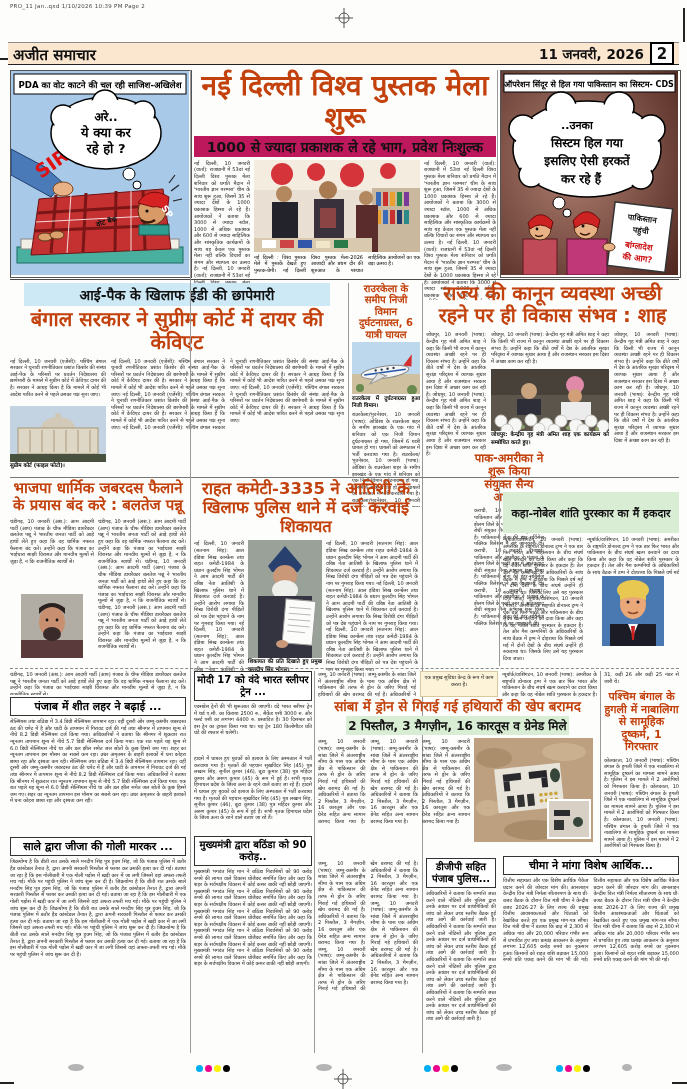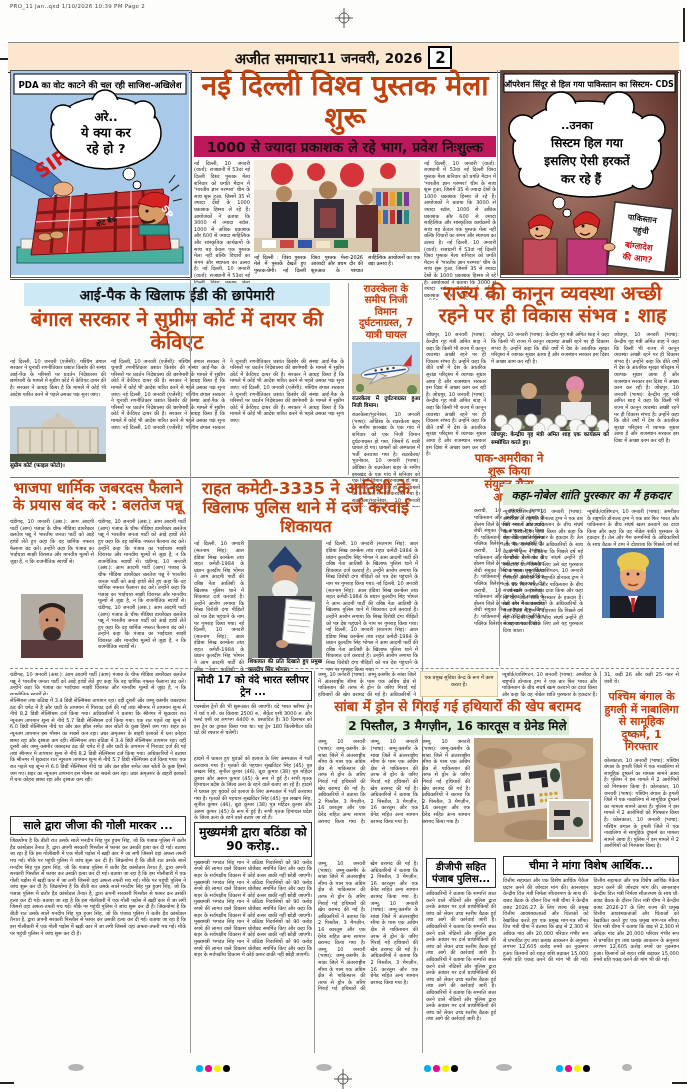--- a/index.html
+++ b/index.html
@@ -35,21 +35,21 @@
 
 <div class="abs slug" style="left:10px;top:3px;">PRO_11 Jan..qxd  1/10/2026  10:39 PM  Page 2</div>
 <svg class="abs" style="left:335px;top:8px;" width="18" height="20">
   <circle cx="9" cy="10" r="5" fill="none" stroke="#555" stroke-width="1"></circle>
   <line x1="9" y1="0" x2="9" y2="20" stroke="#555" stroke-width="1"></line>
   <line x1="0" y1="10" x2="18" y2="10" stroke="#555" stroke-width="1"></line>
 </svg>
 <div class="abs" style="left:683px;top:8px;width:1.5px;height:34px;background:#222;"></div>
 <div class="abs" style="left:0;top:58px;width:8px;height:1.5px;background:#222;"></div>
 
-<div class="abs mast" style="left:8px;top:42px;width:671px;height:31px;justify-content:center;">
+<div class="abs mast" style="left:8px;top:42px;width:671px;height:23px;">
   <div style="font-weight:bold;font-size:15px;">अजीत समाचार</div>
   <div style="display:flex;align-items:center;gap:6px;">
     <div style="font-weight:bold;font-size:13.5px;">11 जनवरी, 2026</div>
     <div class="pagebox">2</div>
   </div>
 </div>
 
 <div class="abs" style="left:10px;top:70px;width:180px;height:206px;border:1px solid #555;">
   <svg class="photo" width="178" height="204" viewBox="0 0 178 204">
     <rect width="178" height="204" fill="#a9c9e9"></rect>
@@ -225,21 +225,21 @@
       </svg>
       <div class="cap">सुप्रीम कोर्ट (फाइल फोटो)।</div>
     </div>
     <div class="art-body c2" style="flex:1;height:138px;">नई दिल्ली, 10 जनवरी (एजेंसी): पश्चिम बंगाल सरकार ने चुनावी रणनीतिकार प्रशांत किशोर की संस्था आई-पैक के परिसरों पर प्रवर्तन निदेशालय की छापेमारी के मामले में सुप्रीम कोर्ट में केविएट दायर की है। सरकार ने आग्रह किया है कि मामले में कोई भी आदेश पारित करने से पहले उसका पक्ष सुना जाए। नई दिल्ली, 10 जनवरी (एजेंसी): पश्चिम बंगाल सरकार ने चुनावी रणनीतिकार प्रशांत किशोर की संस्था आई-पैक के परिसरों पर प्रवर्तन निदेशालय की छापेमारी के मामले में सुप्रीम कोर्ट में केविएट दायर की है। सरकार ने आग्रह किया है कि मामले में कोई भी आदेश पारित करने से पहले उसका पक्ष सुना जाए। नई दिल्ली, 10 जनवरी (एजेंसी): पश्चिम बंगाल सरकार ने चुनावी रणनीतिकार प्रशांत किशोर की संस्था आई-पैक के परिसरों पर प्रवर्तन निदेशालय की छापेमारी के मामले में सुप्रीम कोर्ट में केविएट दायर की है। सरकार ने आग्रह किया है कि मामले में कोई भी आदेश पारित करने से पहले उसका पक्ष सुना जाए। नई दिल्ली, 10 जनवरी (एजेंसी): पश्चिम बंगाल सरकार ने चुनावी रणनीतिकार प्रशांत किशोर की संस्था आई-पैक के परिसरों पर प्रवर्तन निदेशालय की छापेमारी के मामले में सुप्रीम कोर्ट में केविएट दायर की है। सरकार ने आग्रह किया है कि मामले में कोई भी आदेश पारित करने से पहले उसका पक्ष सुना जाए।</div>
   </div>
 </div>
 
 <div class="vr" style="left:348px;top:283px;height:192px;"></div>
 
 <div class="abs" style="left:352px;top:283px;width:68px;height:192px;">
-  <div class="hl" style="font-size:10px;">राउरकेला के समीप निजी विमान दुर्घटनाग्रस्त, 7 यात्री घायल</div>
+  <div class="hl" style="font-size:10px;">राउरकेला के समीप निजी विमान दुर्घटनाग्रस्त, 6 यात्री घायल</div>
   <svg class="photo" width="68" height="52" viewBox="0 0 68 52" preserveAspectRatio="none" style="margin-top:2px;">
     <rect width="68" height="32" fill="#bdd7ed"></rect>
     <rect y="32" width="68" height="20" fill="#cfc0a0"></rect>
     <g transform="rotate(-8 34 30)">
       <ellipse cx="33" cy="30" rx="24" ry="6" fill="#f5f5f5" stroke="#8a8a8a"></ellipse>
       <line x1="12" y1="30" x2="54" y2="30" stroke="#2255aa" stroke-width="1.5"></line>
       <polygon points="52,26 62,16 60,28" fill="#d43030"></polygon>
       <polygon points="26,30 16,40 34,34" fill="#e3e3e3" stroke="#999"></polygon>
       <circle cx="24" cy="27" r="1.2" fill="#234"></circle>
         <circle cx="30" cy="27" r="1.2" fill="#234"></circle>
@@ -346,21 +346,21 @@
 </div>
 
 <div class="abs" style="left:426px;top:452px;width:70px;height:186px;margin-left:48px;">
   <div class="hl" style="font-size:11.5px;">पाक-अमरीका ने शुरू किया संयुक्त सैन्य अभ्यास</div>
   <div class="art-body" style="height:136px;margin-top:3px;">कराची, 10 जनवरी (भाषा): पाकिस्तान और अमरीका ने पंजाब के झेलम जिले के पब्बी नगर में आतंकवाद रोधी संयुक्त सैन्य अभ्यास शुरू किया है। पाकिस्तानी सेना की इंटर-सर्विसेज पब्लिक रिलेशंस ने यह जानकारी दी। कराची, 10 जनवरी (भाषा): पाकिस्तान और अमरीका ने पंजाब के झेलम जिले के पब्बी नगर में आतंकवाद रोधी संयुक्त सैन्य अभ्यास शुरू किया है। पाकिस्तानी सेना की इंटर-सर्विसेज पब्लिक रिलेशंस ने यह जानकारी दी। कराची, 10 जनवरी (भाषा): पाकिस्तान और अमरीका ने पंजाब के झेलम जिले के पब्बी नगर में आतंकवाद रोधी संयुक्त सैन्य अभ्यास शुरू किया है। पाकिस्तानी सेना की इंटर-सर्विसेज पब्लिक रिलेशंस ने यह जानकारी दी।</div>
 </div>
 
 <div class="vr" style="left:499px;top:480px;height:186px;"></div>
 
 <div class="abs" style="left:503px;top:480px;width:176px;height:186px;">
-  <div class="greenbar" style="font-size:11px;margin-top:4px;padding:3px 0;font-style:italic;">कहा-नोबेल शांति पुरस्कार का मैं हकदार</div>
+  <div class="greenbar" style="font-size:11px;margin-top:12px;padding:13px 0;">कहा-नोबेल शांति पुरस्कार का मैं हकदार</div>
   <div style="display:flex;gap:4px;margin-top:3px;height:126px;">
     <div class="art-body" style="width:80px;height:126px;">न्यूयॉर्क/वाशिंगटन, 10 जनवरी (भाषा): अमरीका के राष्ट्रपति डोनाल्ड ट्रम्प ने एक बार फिर भारत और पाकिस्तान के बीच संघर्ष खत्म करवाने का दावा किया और कहा कि वह नोबेल शांति पुरस्कार के हकदार हैं। तेल और गैस कम्पनियों के अधिकारियों के साथ बैठक में ट्रम्प ने दोहराया कि पिछले वर्ष मई में दोनों देशों के बीच संघर्ष उन्होंने ही रुकवाया था। जिसके लिए उसे यह पुरस्कार दिया जाता। न्यूयॉर्क/वाशिंगटन, 10 जनवरी (भाषा): अमरीका के राष्ट्रपति डोनाल्ड ट्रम्प ने एक बार फिर भारत और पाकिस्तान के बीच संघर्ष खत्म करवाने का दावा किया और कहा कि वह नोबेल शांति पुरस्कार के हकदार हैं। तेल और गैस कम्पनियों के अधिकारियों के साथ बैठक में ट्रम्प ने दोहराया कि पिछले वर्ष मई में दोनों देशों के बीच संघर्ष उन्होंने ही रुकवाया था। जिसके लिए उसे यह पुरस्कार दिया जाता।</div>
     <div style="flex:1;">
       <div class="art-body" style="height:38px;">न्यूयॉर्क/वाशिंगटन, 10 जनवरी (भाषा): अमरीका के राष्ट्रपति डोनाल्ड ट्रम्प ने एक बार फिर भारत और पाकिस्तान के बीच संघर्ष खत्म करवाने का दावा किया और कहा कि वह नोबेल शांति पुरस्कार के हकदार हैं। तेल और गैस कम्पनियों के अधिकारियों के साथ बैठक में ट्रम्प ने दोहराया कि पिछले वर्ष मई में दोनों देशों के बीच संघर्ष उन्होंने ही रुकवाया था। जिसके लिए उसे यह पुरस्कार दिया जाता।</div>
       <svg class="photo" width="62" height="70" viewBox="0 0 62 70" style="margin:2px auto 0;display:block;">
         <rect width="62" height="70" fill="#4a78b0"></rect>
         <ellipse cx="31" cy="14" rx="16" ry="10" fill="#e8c850"></ellipse>
         <ellipse cx="31" cy="28" rx="13" ry="15" fill="#eaa878"></ellipse>
         <path d="M18,16 Q31,8 44,16 L44,24 Q31,18 18,24 Z" fill="#e8c850"></path>
         <rect x="8" y="48" width="46" height="22" fill="#1c1c26"></rect>
@@ -371,30 +371,31 @@
         <path d="M26,36 q5,3 10,0" stroke="#8a4a2a" stroke-width="1.5" fill="none"></path>
       </svg>
     </div>
   </div>
 </div>
 
 <div class="hrd" style="left:10px;top:668px;width:669px;"></div>
 
 <div class="abs" style="left:10px;top:671px;width:176px;height:382px;">
   <div class="art-body" style="height:24px;">चंडीगढ़, 10 जनवरी (अश.): आम आदमी पार्टी (आप) पंजाब के चीफ मीडिया डायरैक्टर बलतेज पन्नू ने भारतीय जनता पार्टी को आड़े हाथों लेते हुए कहा कि वह धार्मिक नफरत फैलाना बंद करे। उन्होंने कहा कि पंजाब का भाईचारा साझी विरासत और मानवीय मूल्यों से जुड़ा है, न कि राजनीतिक स्वार्थों से।</div>
+  <div class="boxhl" style="font-size:11px;margin-top:2px;">पंजाब में शीत लहर ने बढ़ाई ...</div>
   <div class="art-body" style="height:116px;margin-top:2px;">सेल्सियस तथा बठिंडा में 3.4 डिग्री सेल्सियस तापमान रहा। वहीं दूसरी ओर जम्मू-कश्मीर जबरदस्त ठंड की चपेट में है और घाटी के तापमान में गिरावट दर्ज की गई तथा श्रीनगर में तापमान शून्य से नीचे 8.2 डिग्री सेल्सियस दर्ज किया गया। अधिकारियों ने बताया कि श्रीनगर में शुक्रवार रात न्यूनतम तापमान शून्य से नीचे 5.7 डिग्री सेल्सियस दर्ज किया गया। एक रात पहले यह शून्य से 6.0 डिग्री सेल्सियस नीचे था और डल झील समेत जल स्रोतों के कुछ हिस्से जम गए। शहर का न्यूनतम तापमान इस मौसम का सबसे कम रहा। उधर अमृतसर के बाहरी इलाकों में घना कोहरा छाया रहा और दृश्यता कम रही। सेल्सियस तथा बठिंडा में 3.4 डिग्री सेल्सियस तापमान रहा। वहीं दूसरी ओर जम्मू-कश्मीर जबरदस्त ठंड की चपेट में है और घाटी के तापमान में गिरावट दर्ज की गई तथा श्रीनगर में तापमान शून्य से नीचे 8.2 डिग्री सेल्सियस दर्ज किया गया। अधिकारियों ने बताया कि श्रीनगर में शुक्रवार रात न्यूनतम तापमान शून्य से नीचे 5.7 डिग्री सेल्सियस दर्ज किया गया। एक रात पहले यह शून्य से 6.0 डिग्री सेल्सियस नीचे था और डल झील समेत जल स्रोतों के कुछ हिस्से जम गए। शहर का न्यूनतम तापमान इस मौसम का सबसे कम रहा। उधर अमृतसर के बाहरी इलाकों में घना कोहरा छाया रहा और दृश्यता कम रही।</div>
   <div class="boxhl" style="font-size:11px;margin-top:3px;">साले द्वारा जीजा की गोली मारकर ...</div>
   <div class="art-body" style="height:194px;margin-top:2px;">जिक्रयोग्य है कि बीती रात उसके साले मनदीप सिंह पुत्र हुक्म सिंह, जो कि पंजाब पुलिस में बतौर हैड कांस्टेबल तैनात है, द्वारा अपनी सरकारी पिस्तौल से फायर कर उसकी हत्या कर दी गई। बताया जा रहा है कि इस गोलीबारी में एक गोली पड़ोस में खड़ी कार में जा लगी जिससे वहां अफरा-तफरी मच गई। मौके पर पहुंची पुलिस ने जांच शुरू कर दी है। जिक्रयोग्य है कि बीती रात उसके साले मनदीप सिंह पुत्र हुक्म सिंह, जो कि पंजाब पुलिस में बतौर हैड कांस्टेबल तैनात है, द्वारा अपनी सरकारी पिस्तौल से फायर कर उसकी हत्या कर दी गई। बताया जा रहा है कि इस गोलीबारी में एक गोली पड़ोस में खड़ी कार में जा लगी जिससे वहां अफरा-तफरी मच गई। मौके पर पहुंची पुलिस ने जांच शुरू कर दी है। जिक्रयोग्य है कि बीती रात उसके साले मनदीप सिंह पुत्र हुक्म सिंह, जो कि पंजाब पुलिस में बतौर हैड कांस्टेबल तैनात है, द्वारा अपनी सरकारी पिस्तौल से फायर कर उसकी हत्या कर दी गई। बताया जा रहा है कि इस गोलीबारी में एक गोली पड़ोस में खड़ी कार में जा लगी जिससे वहां अफरा-तफरी मच गई। मौके पर पहुंची पुलिस ने जांच शुरू कर दी है। जिक्रयोग्य है कि बीती रात उसके साले मनदीप सिंह पुत्र हुक्म सिंह, जो कि पंजाब पुलिस में बतौर हैड कांस्टेबल तैनात है, द्वारा अपनी सरकारी पिस्तौल से फायर कर उसकी हत्या कर दी गई। बताया जा रहा है कि इस गोलीबारी में एक गोली पड़ोस में खड़ी कार में जा लगी जिससे वहां अफरा-तफरी मच गई। मौके पर पहुंची पुलिस ने जांच शुरू कर दी है।</div>
 </div>
 
 <div class="abs" style="left:194px;top:671px;width:118px;height:382px;">
   <div class="boxhl" style="font-size:10px;">मोदी 17 को वंदे भारत स्लीपर ट्रेन ...</div>
   <div class="art-body" style="height:50px;margin-top:2px;">एक्सप्रेस ट्रेनों की भी शुरूआत की जाएगी। वंदे भारत स्लीपर ट्रेन में थर्ड ए.सी. का किराया 2500 रु., सैकेंड एसी 3000 रु. और फर्स्ट एसी का लगभग 4400 रु. प्रस्तावित है। 30 दिसम्बर को इस ट्रेन का ट्रायल किया गया था। यह ट्रेन 180 किलोमीटर प्रति घंटे की रफ्तार से चलेगी।</div>
   <div class="art-body" style="height:64px;margin-top:2px;">हादसे में घायल हुए युवकों को इलाज के लिए अस्पताल में भर्ती करवाया गया है। मृतकों की पहचान सुखविंदर सिंह (45) पुत्र लखान सिंह, सुनील कुमार (46), बूटा कुमार (38) पुत्र महिंदर कुमार और अरुण कुमार (45) के रूप में हुई है। सभी मृतक हिमाचल प्रदेश के जिला ऊना के रहने वाले बताए जा रहे हैं। हादसे में घायल हुए युवकों को इलाज के लिए अस्पताल में भर्ती करवाया गया है। मृतकों की पहचान सुखविंदर सिंह (45) पुत्र लखान सिंह, सुनील कुमार (46), बूटा कुमार (38) पुत्र महिंदर कुमार और अरुण कुमार (45) के रूप में हुई है। सभी मृतक हिमाचल प्रदेश के जिला ऊना के रहने वाले बताए जा रहे हैं।</div>
-  <div class="boxhl" style="font-size:12px;margin-top:3px;">मुख्यमंत्री द्वारा बठिंडा को 90 करोड़..</div>
+  <div class="boxhl" style="font-size:10px;margin-top:17px;">मुख्यमंत्री द्वारा बठिंडा को 90 करोड़..</div>
   <div class="art-body" style="height:170px;margin-top:2px;">मुख्यमंत्री भगवंत सिंह मान ने बठिंडा निवासियों को 90 करोड़ रुपये की लागत वाले विकास प्रोजैक्ट समर्पित किए और कहा कि शहर के सर्वपक्षीय विकास में कोई कसर बाकी नहीं छोड़ी जाएगी। मुख्यमंत्री भगवंत सिंह मान ने बठिंडा निवासियों को 90 करोड़ रुपये की लागत वाले विकास प्रोजैक्ट समर्पित किए और कहा कि शहर के सर्वपक्षीय विकास में कोई कसर बाकी नहीं छोड़ी जाएगी। मुख्यमंत्री भगवंत सिंह मान ने बठिंडा निवासियों को 90 करोड़ रुपये की लागत वाले विकास प्रोजैक्ट समर्पित किए और कहा कि शहर के सर्वपक्षीय विकास में कोई कसर बाकी नहीं छोड़ी जाएगी। मुख्यमंत्री भगवंत सिंह मान ने बठिंडा निवासियों को 90 करोड़ रुपये की लागत वाले विकास प्रोजैक्ट समर्पित किए और कहा कि शहर के सर्वपक्षीय विकास में कोई कसर बाकी नहीं छोड़ी जाएगी। मुख्यमंत्री भगवंत सिंह मान ने बठिंडा निवासियों को 90 करोड़ रुपये की लागत वाले विकास प्रोजैक्ट समर्पित किए और कहा कि शहर के सर्वपक्षीय विकास में कोई कसर बाकी नहीं छोड़ी जाएगी।</div>
 </div>
 
 <div class="vr" style="left:314px;top:671px;height:382px;"></div>
 
 <div class="abs" style="left:318px;top:671px;width:279px;height:185px;">
   <div style="display:flex;gap:4px;height:26px;">
     <div class="art-body" style="width:98px;">जम्मू, 10 जनवरी (भाषा): जम्मू-कश्मीर के सांबा जिले में अंतरराष्ट्रीय सीमा के पास एक अग्रिम क्षेत्र से पाकिस्तान की तरफ से ड्रोन के जरिए गिराई गई हथियारों की खेप बरामद की गई है। अधिकारियों ने बताया कि 2 पिस्तौल, 3 मैगज़ीन, 16 कारतूस और एक ग्रेनेड सहित अन्य सामान बरामद किया गया है।</div>
     <div class="notebox art-body" style="width:72px;padding:2px;text-align:center;">एक प्रमुख सुविधा केन्द्र के रूप में काम करता है।</div>
     <div class="art-body" style="flex:1;">न्यूयॉर्क/वाशिंगटन, 10 जनवरी (भाषा): अमरीका के राष्ट्रपति डोनाल्ड ट्रम्प ने एक बार फिर भारत और पाकिस्तान के बीच संघर्ष खत्म करवाने का दावा किया और कहा कि वह नोबेल शांति पुरस्कार के हकदार हैं। तेल और गैस कम्पनियों के अधिकारियों के साथ बैठक में ट्रम्प ने दोहराया कि पिछले वर्ष मई में दोनों देशों के बीच संघर्ष उन्होंने ही रुकवाया था। जिसके लिए उसे यह पुरस्कार दिया जाता।</div>

